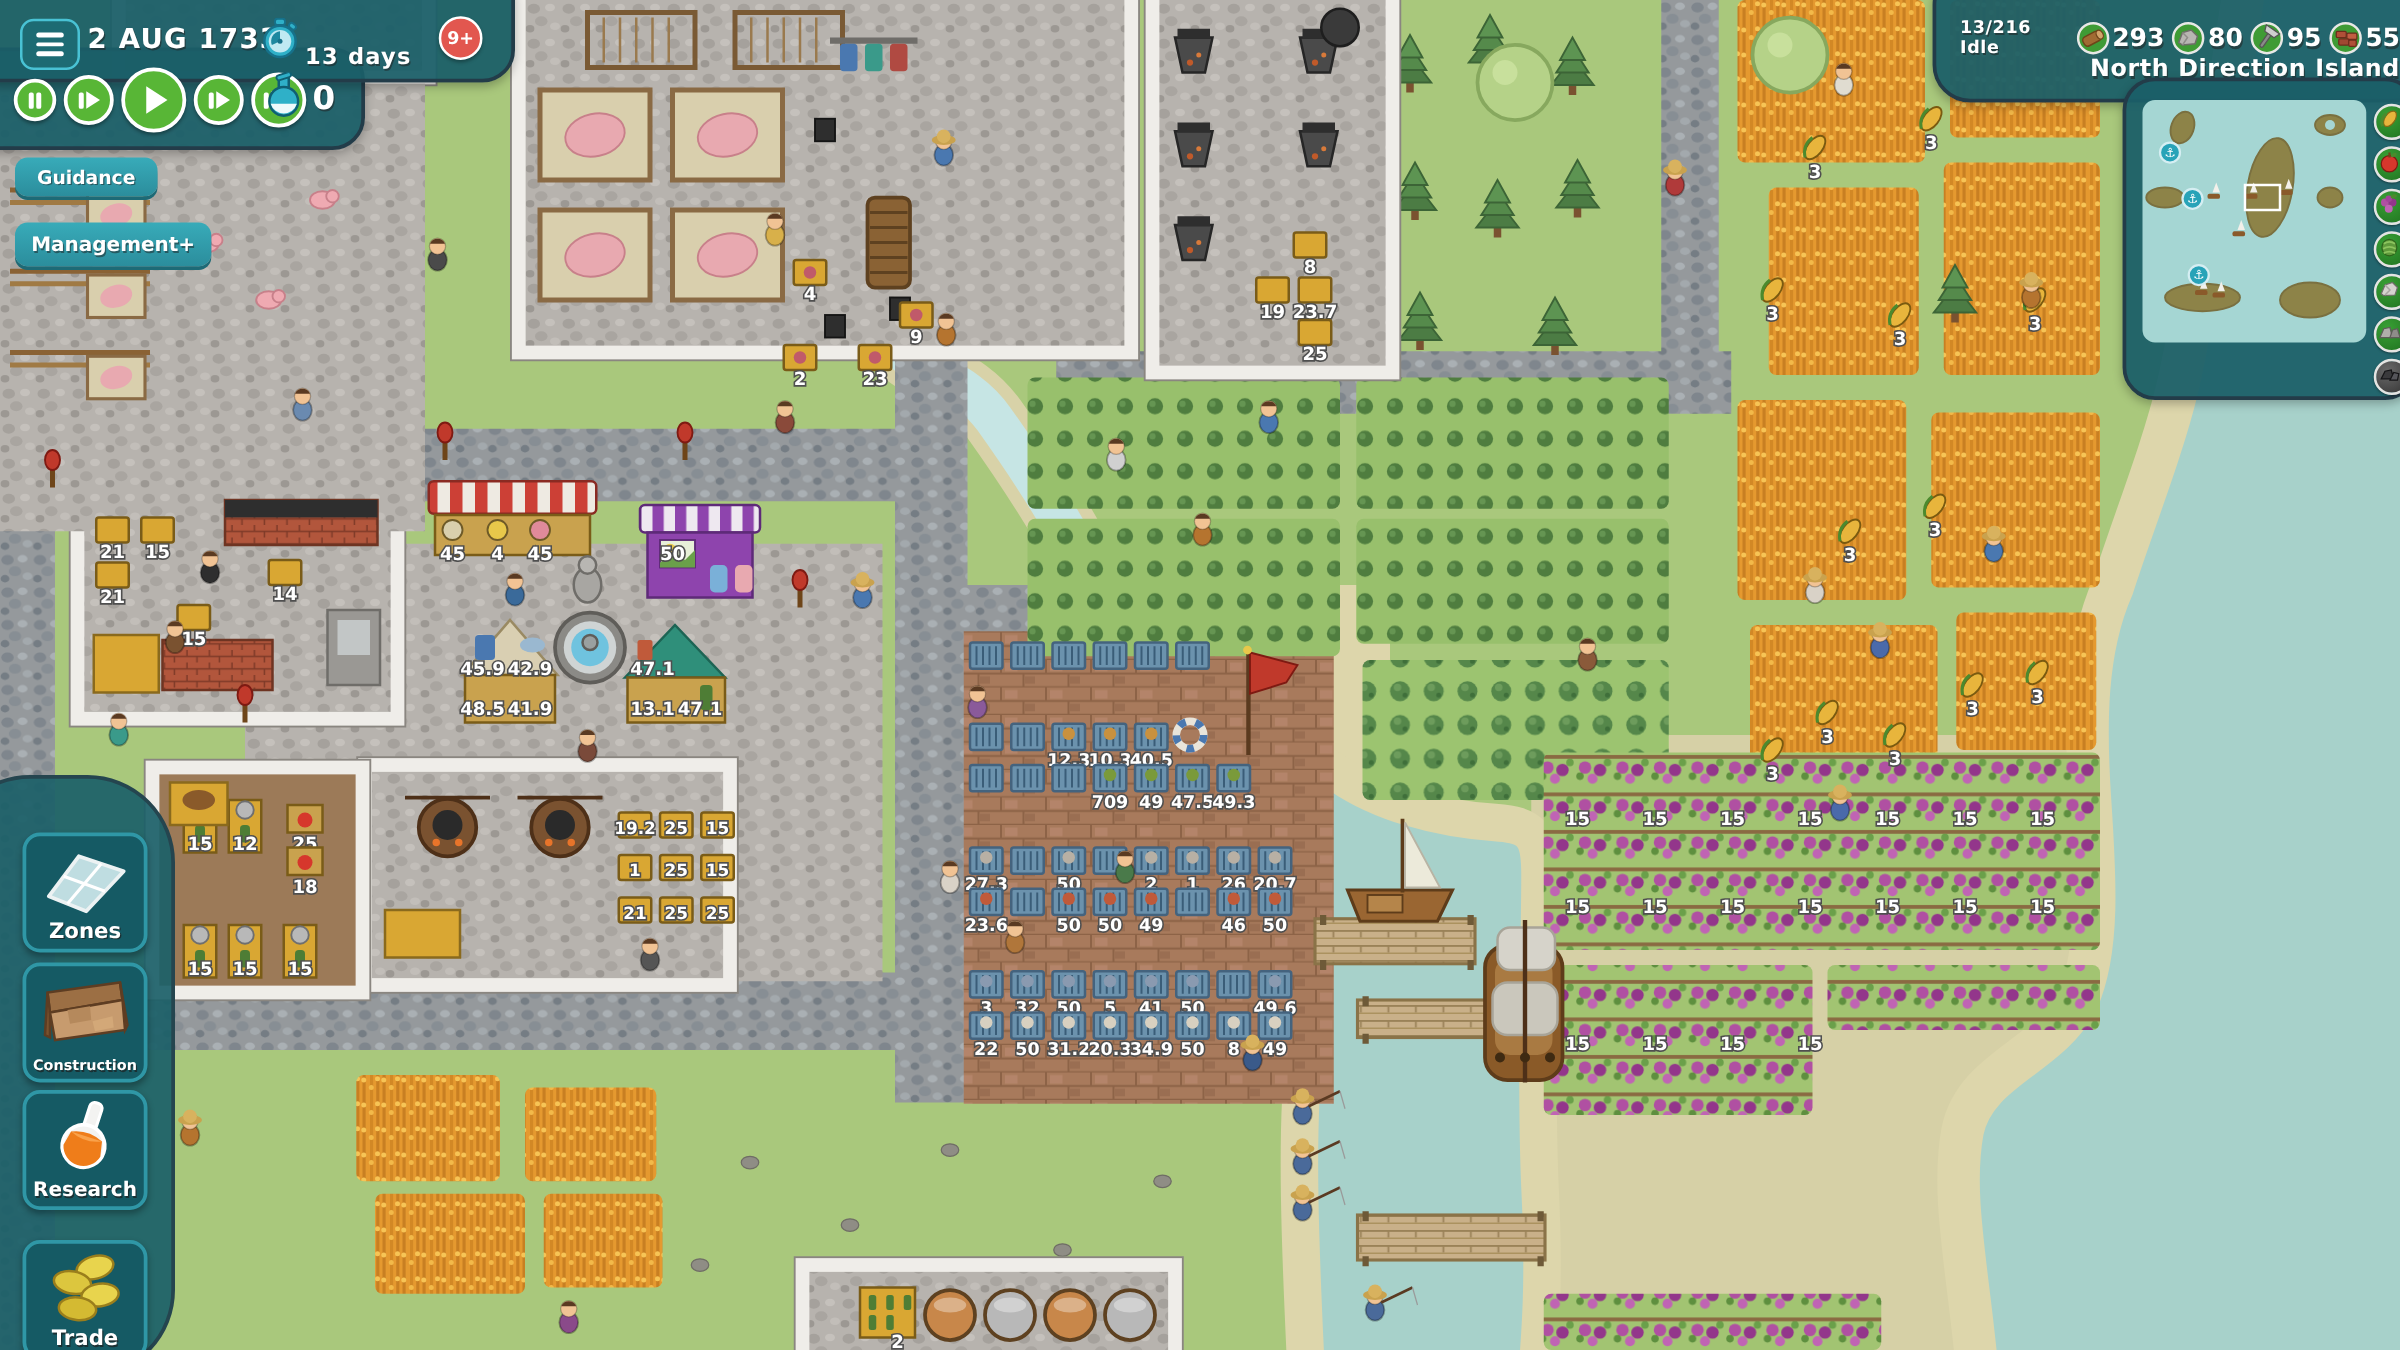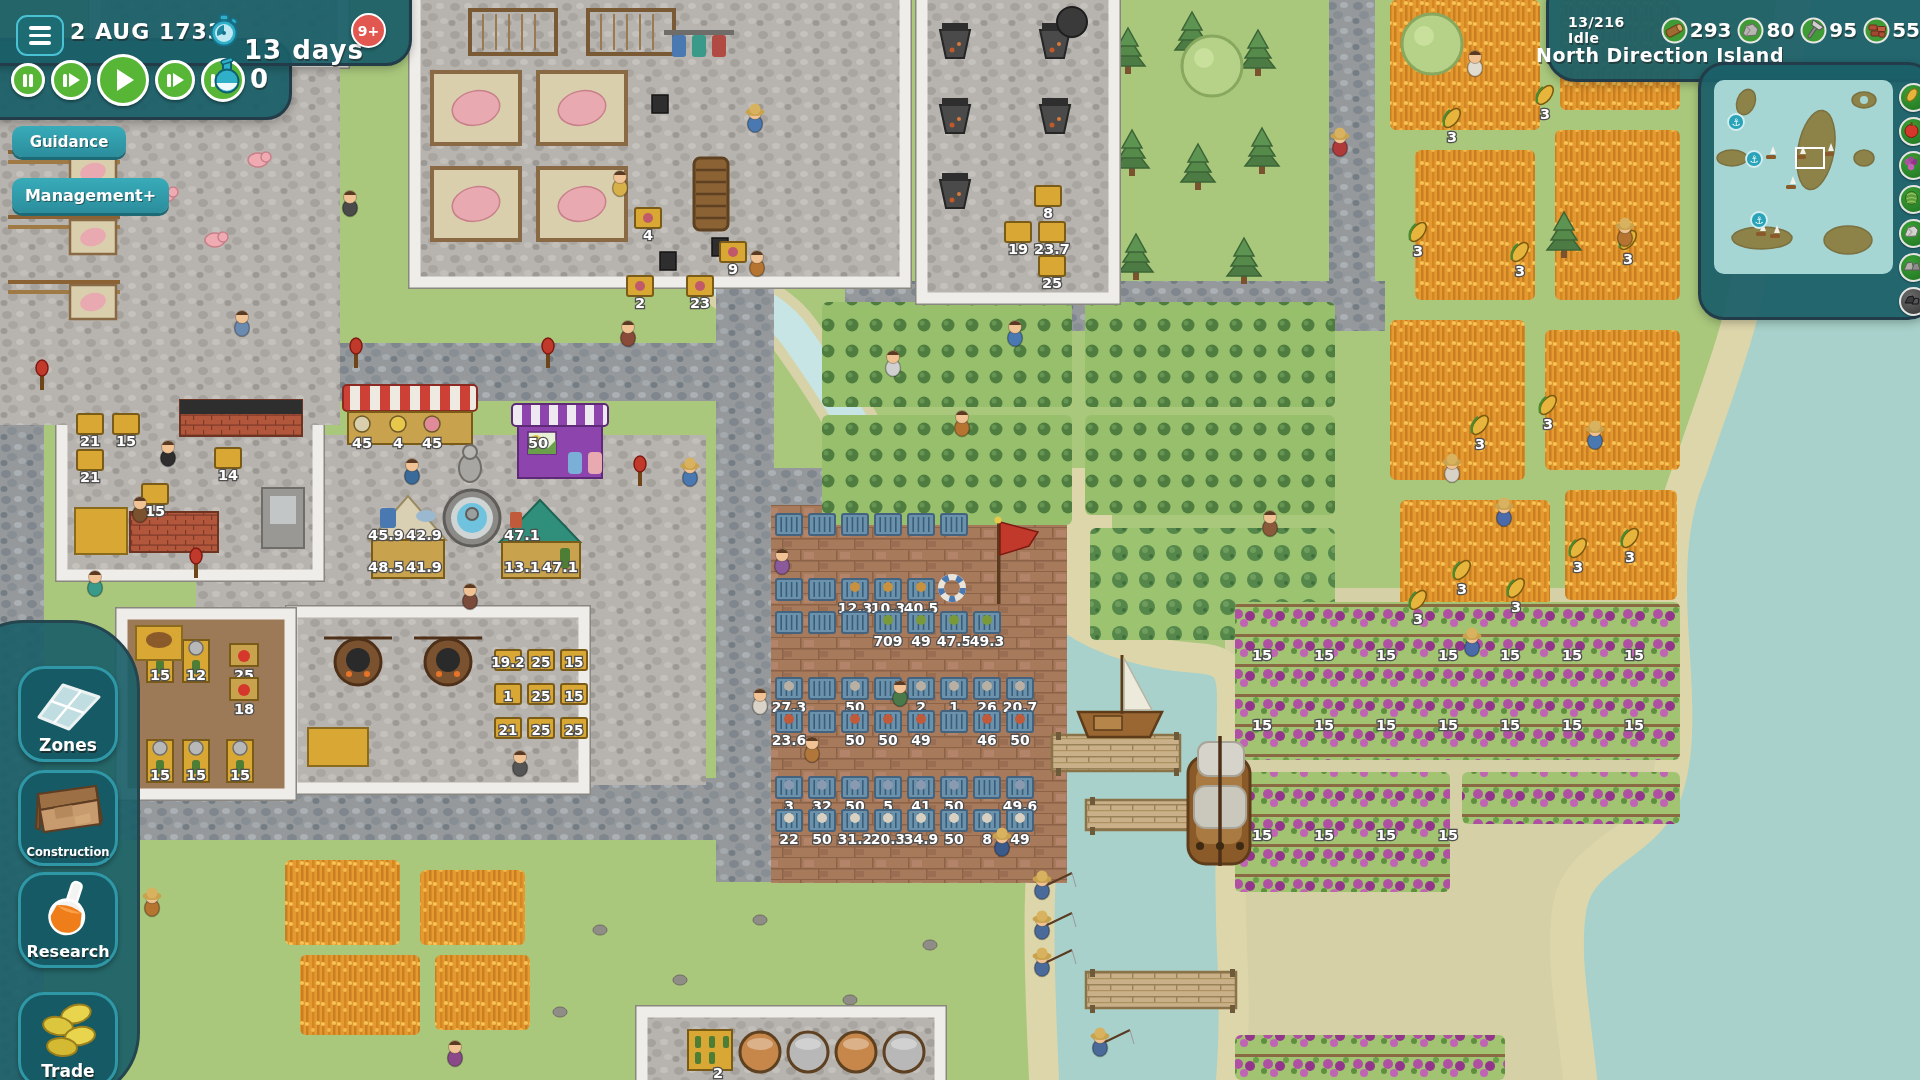--- a/index.html
+++ b/index.html
@@ -11,21 +11,21 @@
   .otext{color:#fff;font-weight:bold;text-shadow:1px 2px 0 rgba(35,35,35,.55);}
   
   #tl-a{left:-26px;top:-26px;width:432px;height:86px;border-radius:26px;}
   #tl-b{left:-26px;top:38px;width:312px;height:76px;border-radius:26px;}
   #menu-btn{position:absolute;left:16px;top:15px;width:44px;height:37px;border-radius:11px;
     background:#1d6b73;border:2.5px solid #49c2d4;display:flex;flex-direction:column;
     justify-content:center;align-items:center;gap:4px;cursor:pointer;}
   #menu-btn i{display:block;width:22px;height:3.5px;background:#fff;border-radius:2px;}
   #date-txt{position:absolute;left:70px;top:19px;font-size:22px;letter-spacing:1px;}
   #timer-ic{position:absolute;left:208px;top:14px;}
-  #timer-txt{position:absolute;left:244px;top:35px;font-size:26px;letter-spacing:1px;}
+  #timer-txt{position:absolute;left:244px;top:35px;font-size:18px;letter-spacing:1px;}
   #badge{position:absolute;left:351px;top:13px;width:31px;height:31px;border-radius:50%;
     background:#e2574f;border:2px solid #fff;display:flex;align-items:center;justify-content:center;
     color:#fff;font-weight:bold;font-size:14px;cursor:pointer;box-shadow:0 2px 3px rgba(0,0,0,.3);}
   #speedbar{position:absolute;left:8px;top:50px;width:260px;height:60px;display:flex;align-items:center;}
   .spd{border:none;margin:0 3px;border-radius:50%;background:#58b636;border:3px solid #fff;
     display:flex;align-items:center;justify-content:center;gap:2px;cursor:pointer;
     box-shadow:0 2px 3px rgba(0,0,0,.35);padding:0;}
   .spd .bar{width:4px;height:13px;background:#fff;border-radius:1.5px;}
   .spd .tri{width:0;height:0;border-left:11px solid #fff;border-top:7px solid transparent;border-bottom:7px solid transparent;}
   .spd .tri.sm{border-left-width:8px;border-top-width:5px;border-bottom-width:5px;margin-left:-3px;}
@@ -36,32 +36,32 @@
     color:#fff;font-weight:bold;font-family:inherit;text-shadow:1px 1px 0 rgba(30,30,30,.5);}
   #guidance-btn{left:12px;top:126px;width:114px;height:31px;font-size:15px;}
   #management-btn{left:12px;top:178px;width:157px;height:35px;font-size:16px;}
   
   #tr-panel{left:1546px;top:-26px;width:392px;height:102px;border-radius:30px;}
   #tr-row1{position:absolute;left:1568px;top:14px;display:flex;align-items:center;gap:6px;}
   #tr-row1 .lbl{font-size:14px;letter-spacing:.5px;margin-right:4px;}
   .chip{display:flex;align-items:center;gap:2px;}
   .chip .ic{width:27px;height:27px;}
   .chip .v{font-size:20px;}
-  #island-name{position:absolute;left:1480px;top:44px;width:360px;text-align:center;font-size:19px;letter-spacing:.5px;}
+  #island-name{position:absolute;left:1560px;top:44px;width:360px;text-align:right;font-size:19px;letter-spacing:.5px;}
   
   #mini-panel{left:1698px;top:62px;width:230px;height:252px;border-radius:26px;cursor:pointer;}
   #mini-map{position:absolute;left:13px;top:15px;width:179px;height:194px;background:#a5d6d3;border-radius:10px;overflow:hidden;}
   #mini-rail{position:absolute;right:3px;top:18px;display:flex;flex-direction:column;gap:5px;}
   .railic{width:25px;height:25px;border-radius:50%;border:2px solid #e4e4e2;
     background:radial-gradient(circle at 35% 30%,#39a035,#1f7220);box-shadow:0 1px 2px rgba(0,0,0,.4);cursor:pointer;}
   .railic.dark{background:radial-gradient(circle at 35% 30%,#6a6a6a,#343434);}
   
   #side-blob{position:absolute;left:-46px;top:620px;width:180px;height:476px;border-radius:70px;
     background:rgba(27,95,104,.92);border:3px solid #25454f;}
-  .side-btn{position:absolute;left:18px;width:94px;height:90px;border-radius:26px;cursor:pointer;
+  .side-btn{position:absolute;left:18px;width:94px;height:90px;border-radius:14px;cursor:pointer;
     background:#155a64;border:3px solid #2f97a6;box-shadow:0 3px 5px rgba(0,0,0,.3);
     display:flex;align-items:center;justify-content:center;}
   .side-btn .lbl{position:absolute;bottom:4px;width:100%;text-align:center;font-size:15px;
     color:#fff;font-weight:bold;text-shadow:1px 1.5px 0 rgba(30,30,30,.7);}
   .side-btn .lbl.small{font-size:11.5px;}
   #btn-zones{top:666px;} #btn-construction{top:770px;} #btn-research{top:872px;} #btn-trade{top:992px;}
 </style>
 </head>
 <body>
 

